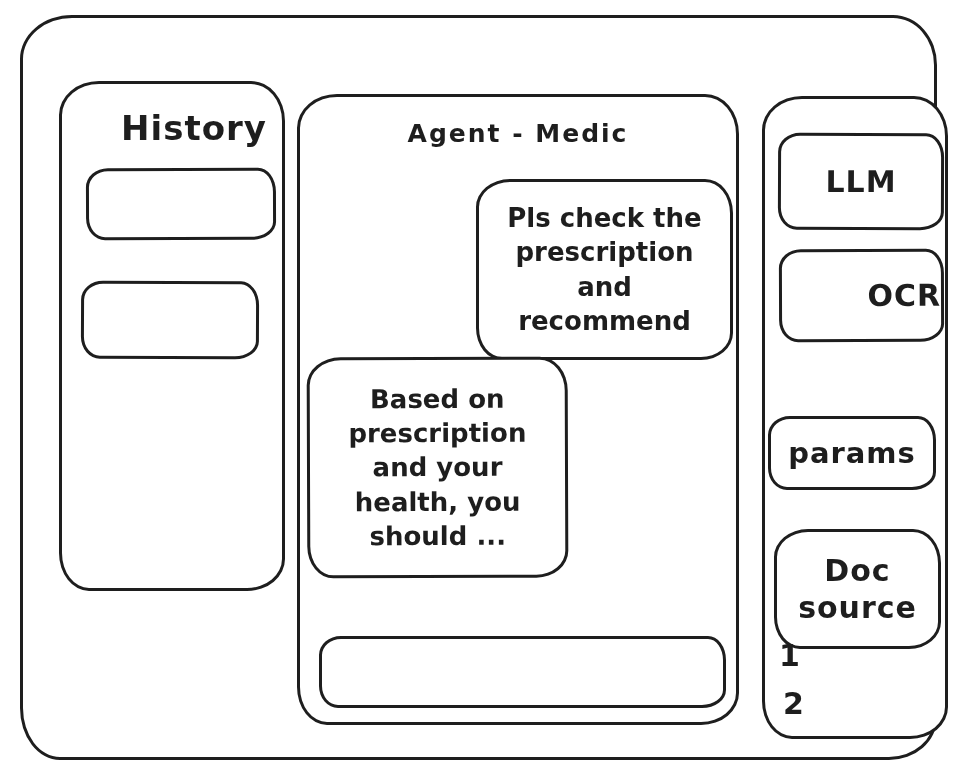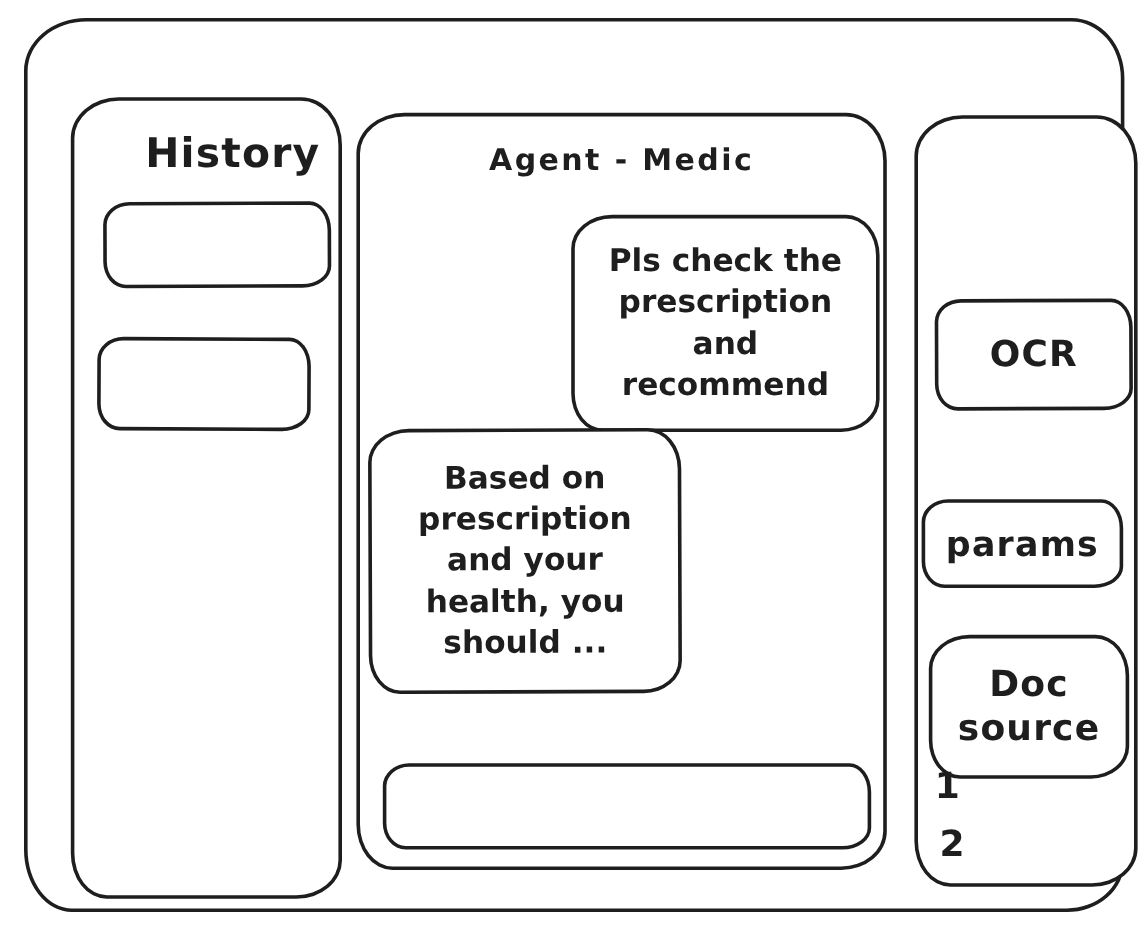--- a/index.html
+++ b/index.html
@@ -27,21 +27,21 @@
   }
   
   .r-frame{ border-radius:52px 44px 48px 40px / 44px 50px 42px 52px; }
   .r-panel{ border-radius:40px 34px 38px 30px / 34px 40px 32px 38px; }
   .r-box  { border-radius:22px 18px 24px 19px / 19px 24px 18px 22px; }
   .r-bub  { border-radius:34px 28px 32px 26px / 28px 34px 27px 32px; }
 
   .app-frame{ left:20px; top:15px; width:917px; height:745px; }
 
   
-  .history-panel{ left:36px; top:63px; width:226px; height:668px;padding-left:44px; }
+  .history-panel{ left:36px; top:63px; width:226px; height:510px;padding-left:44px; }
   .panel-title{
     text-align:center;
     padding-top:24px;
     font-size:34px;
     letter-spacing:1px;
   }
   .history-item{ background:var(--surface); border:3px solid var(--stroke); position:absolute; }
   .history-item.one{ left:24px; top:84px;  width:190px; height:72px; transform:rotate(-0.2deg); }
   .history-item.two{ left:19px; top:197px; width:178px; height:78px; transform:rotate(0.25deg); }
 
@@ -86,21 +86,21 @@
     background:var(--surface);
     display:flex;
     align-items:center;
     justify-content:center;
     text-align:center;
     font-size:30px;
     line-height:1.25;
     letter-spacing:1px;
   }
   .tool-llm   { left:13px; top:34px;  width:166px; height:97px;  transform:rotate(0.2deg); }
-  .tool-ocr   { left:14px; top:150px; width:165px; height:93px;  transform:rotate(-0.2deg); }
+  .tool-ocr   { left:14px; top:150px; width:165px; height:93px;  transform:rotate(-0.2deg);justify-content:flex-end; }
   .tool-params{ left:3px;  top:317px; width:168px; height:74px;  font-size:29px; }
   .tool-doc   { left:9px;  top:430px; width:167px; height:120px; padding:4px 12px; }
   .doc-num{
     position:absolute;
     font-size:30px;
     line-height:1;
   }
   .doc-num.one{ left:14px; top:542px; }
   .doc-num.two{ left:18px; top:590px; }
 </style>
@@ -122,20 +122,23 @@
       <div class="bubble user r-bub">
         <span>Pls check the prescription and recommend</span>
       </div>
       <div class="bubble assistant r-bub">
         <span>Based on prescription and your health, you should ...</span>
       </div>
       <input class="chat-input r-box" type="text" placeholder="" style="">
     </div>
 
     <div class="sketch r-panel tools-panel">
+      <div class="tool-box tool-llm r-box">
+        <span>LLM</span>
+      </div>
       <div class="tool-box tool-ocr r-box">
         <span>OCR</span>
       </div>
       <div class="tool-box tool-params r-box">
         <span>params</span>
       </div>
       <div class="tool-box tool-doc r-bub">
         <span>Doc source</span>
       </div>
       <div class="doc-num one">1</div>

